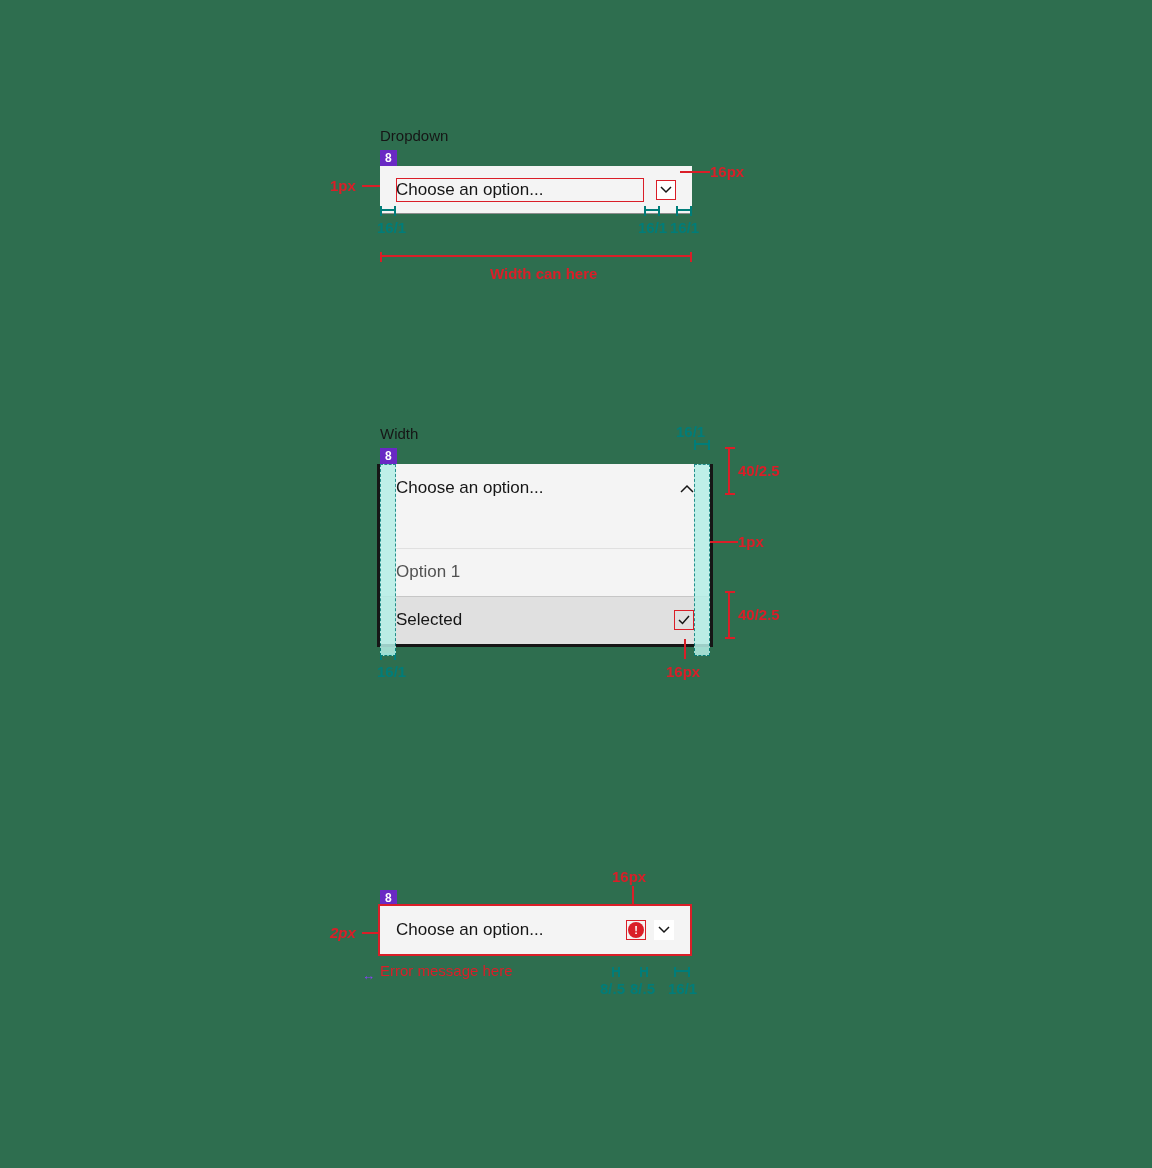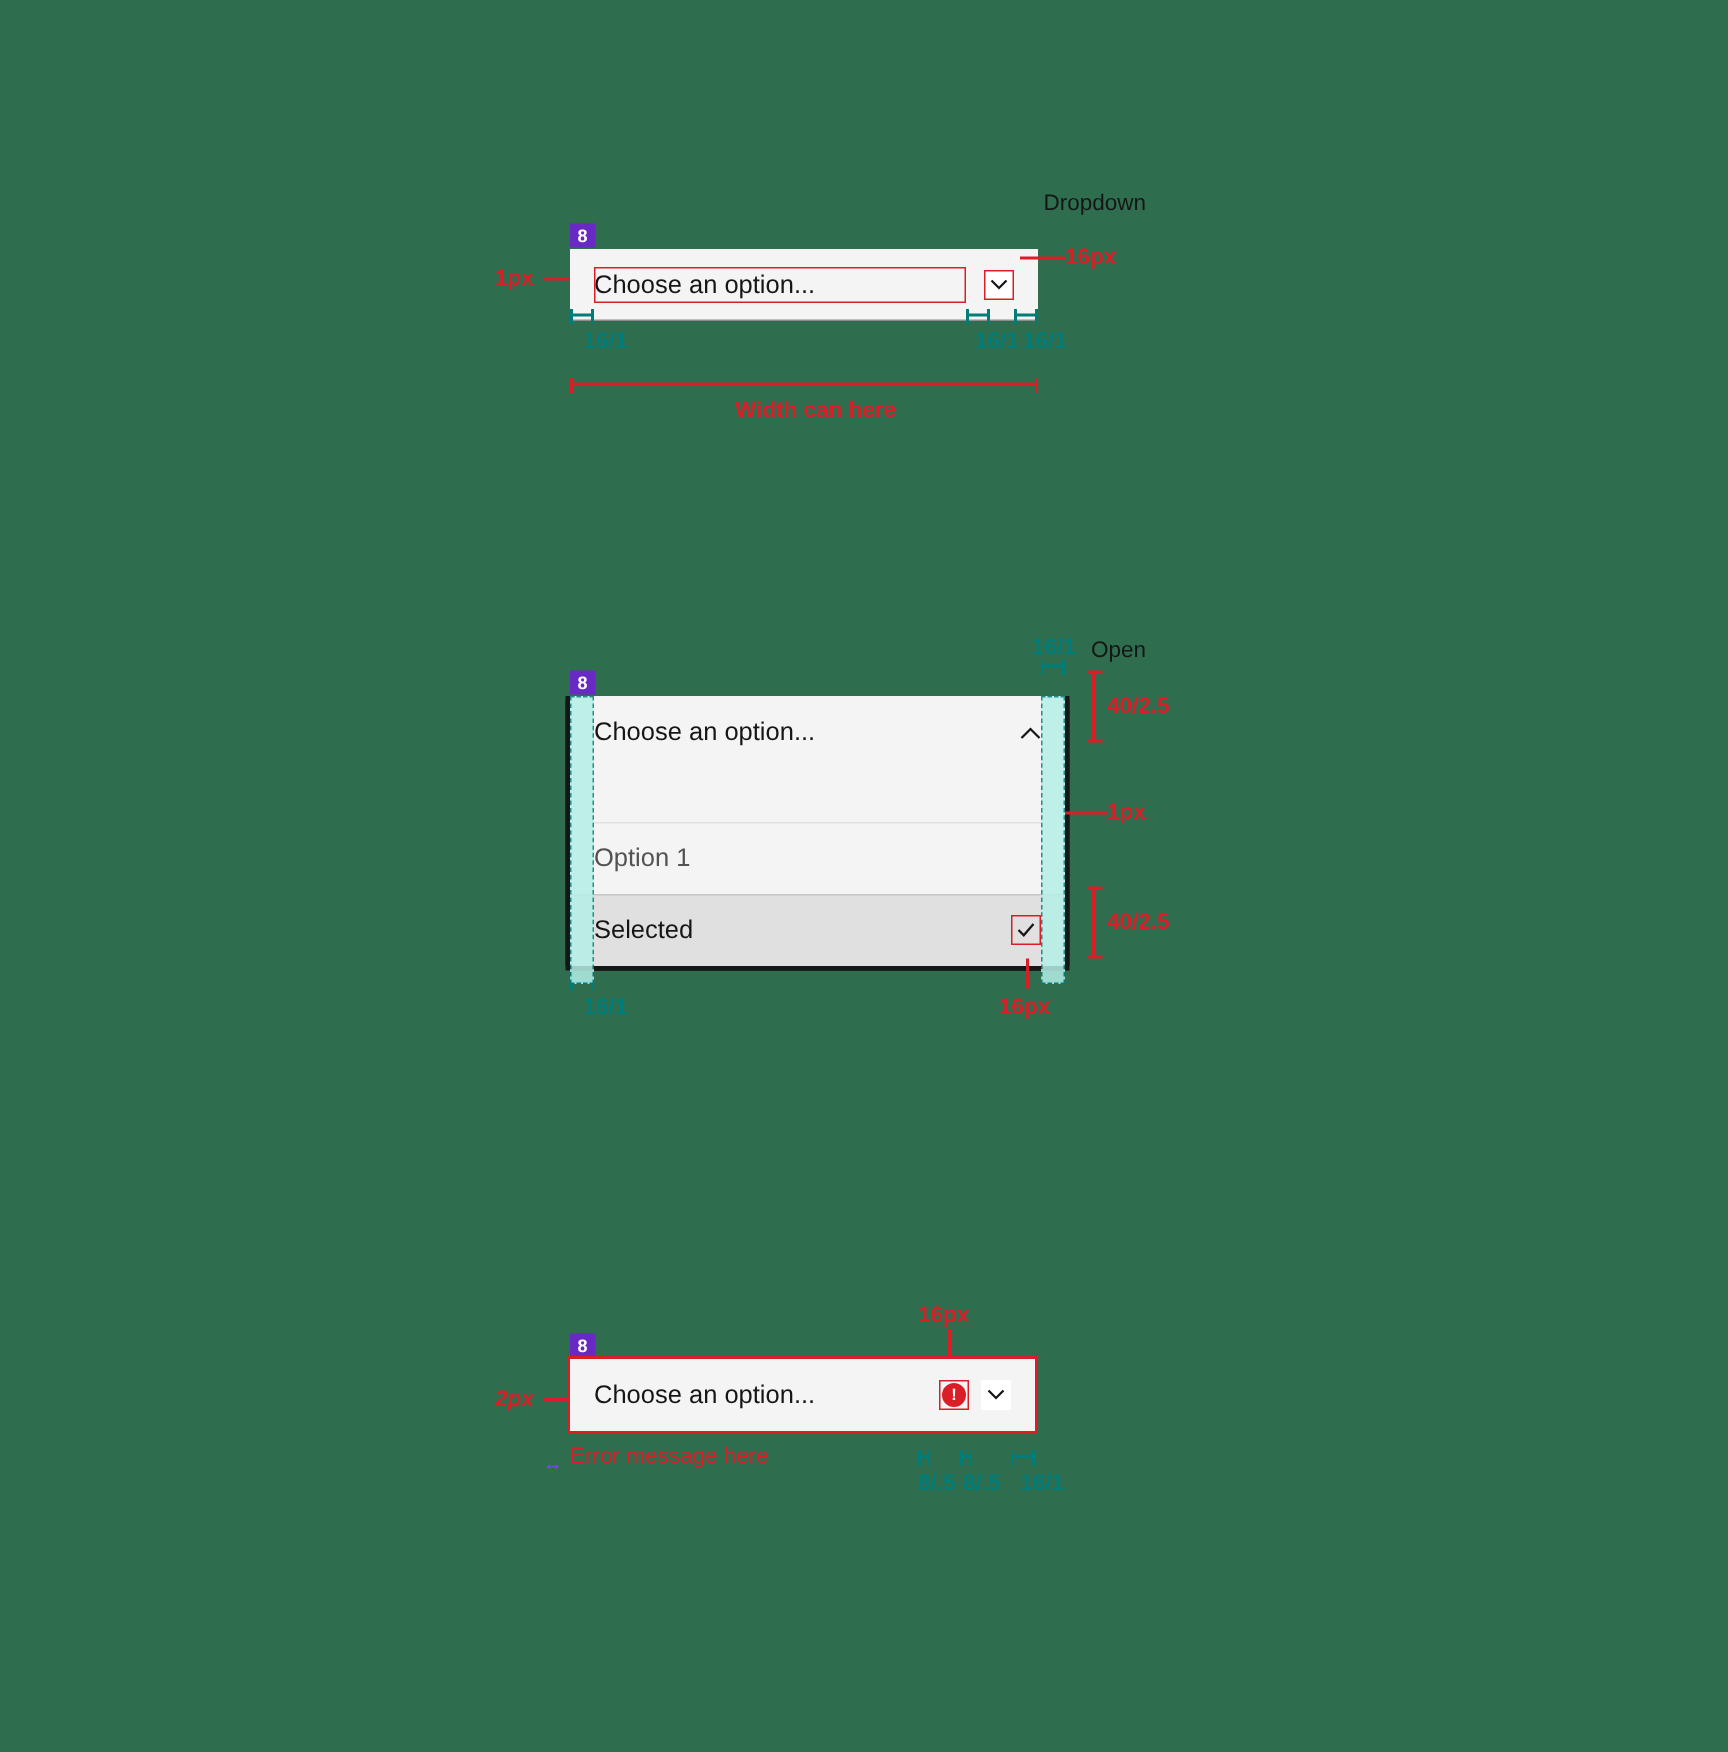--- a/index.html
+++ b/index.html
@@ -16,21 +16,20 @@
     width: 384px;
   }
   .spec1 { left: 380px; top: 127px; }
   .spec2 { left: 380px; top: 425px; }
   .spec3 { left: 380px; top: 888px; }
 
   .state-label {
     font-size: 15px;
     color: #161616;
     margin-bottom: 4px;
-    text-align: right;
   }
   .badge {
     display: inline-block;
     background: #6929c4;
     color: #fff;
     font-size: 12px;
     font-weight: 600;
     padding: 0 5px;
     line-height: 16px;
     height: 16px;
@@ -71,21 +70,21 @@
     background: #fff;
     position: relative;
   }
   .text-outline {
     position: absolute;
     border: 1px solid #da1e28;
     pointer-events: none;
   }
 
   
-  .ann-teal { color: #007d79; font-size: 15px; font-weight: 600; position: absolute; white-space: nowrap; margin-left: 12px; }
+  .ann-teal { color: #007d79; font-size: 15px; font-weight: 600; position: absolute; white-space: nowrap; }
   .ann-pink { color: #da1e28; font-size: 15px; font-weight: 600; position: absolute; white-space: nowrap; }
   .ann-purple { color: #8a3ffc; font-size: 13px; font-weight: 700; position: absolute; }
 
   
   .dim-h {
     position: absolute;
     border-top: 2px solid #007d79;
     height: 2px;
   }
   .dim-h::before, .dim-h::after {
@@ -252,21 +251,21 @@
   <span class="ann-teal" style="left:258px; top:92px;">16/1</span>
 
   <div class="dim-h" style="left:296px; top:82px; width:16px;"></div>
   <span class="ann-teal" style="left:290px; top:92px;">16/1</span>
 
   <div class="dim-h-pink" style="left:0; top:128px; width:312px;"></div>
   <span class="ann-pink" style="left:110px; top:138px;">Width can here</span>
 </div>
 
 <div class="spec-wrapper spec2">
-  <div class="state-label">Open</div>
+  <div class="state-label">Width</div>
   <span class="ann-teal" style="left:296px; top:-2px;">16/1</span>
   <span class="badge">8</span>
   <div class="dim-h" style="left:314px; top:18px; width:16px;"></div>
 
   <div style="position:relative;">
     <div class="pad-overlay" style="left:0; top:0; width:16px; height:192px; z-index:2;"></div>
     <div class="pad-overlay" style="left:314px; top:0; width:16px; height:192px; z-index:2;"></div>
 
     <div class="dropdown-open">
       <div class="dd-row dd-header">

